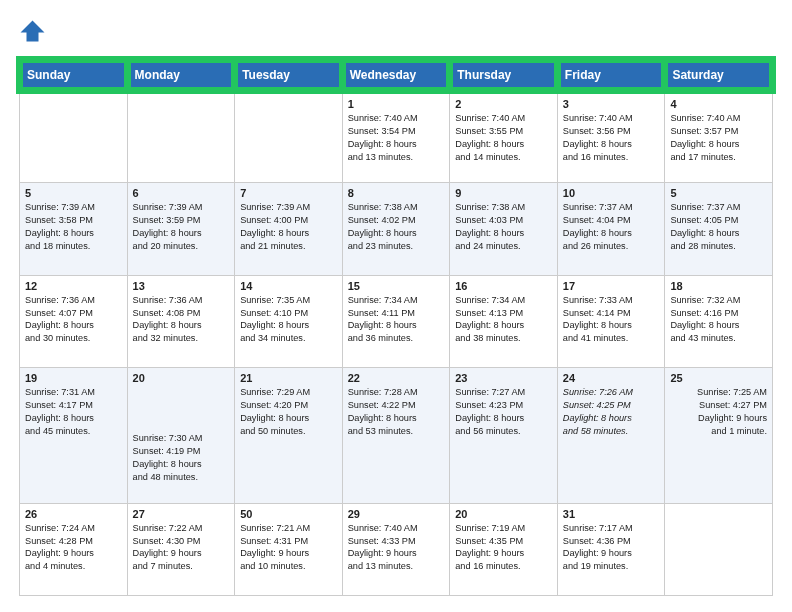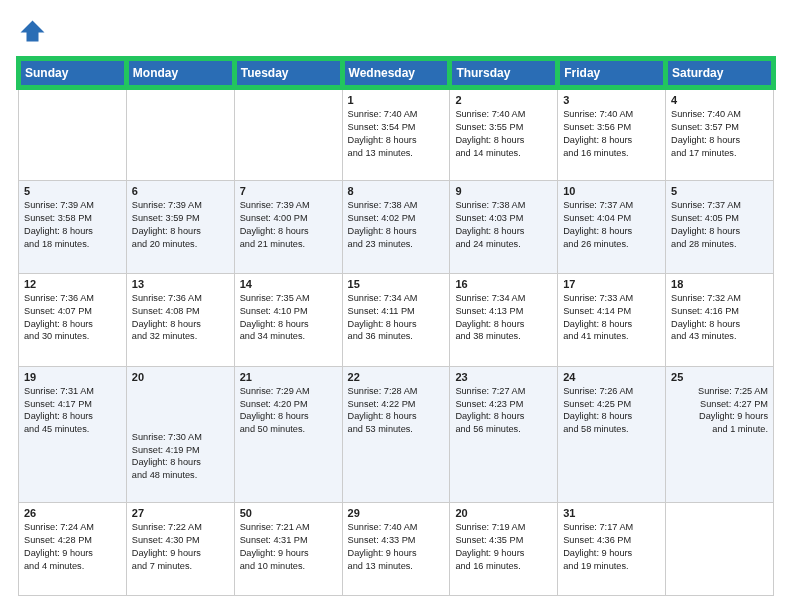--- a/index.html
+++ b/index.html
@@ -57,21 +57,21 @@
       flex: 1;
       table-layout: fixed;
     }
     .calendar-table thead tr th {
       background: #2a6db5;
       color: #fff;
       font-size: 12px;
       font-weight: bold;
       padding: 5px 4px;
       text-align: left;
-      border: 5px solid #22c55e;
+      border: 7px solid #22c55e;
     }
     .calendar-table tbody tr td {
       border: 1px solid #ccc;
       vertical-align: top;
       padding: 4px 5px;
       font-size: 9.5px;
       color: #222;
       background: #fff;
       height: 82px;
     }
@@ -291,21 +291,21 @@
           </td>
           <td>
             <span class="day-number">23</span>
             <div class="day-info" style="white-space: pre-wrap;">Sunrise: 7:27 AM
 Sunset: 4:23 PM
 Daylight: 8 hours
 and 56 minutes.</div>
           </td>
           <td>
             <span class="day-number">24</span>
-            <div class="day-info" style="white-space: pre-wrap;">Sunrise: 7:26 AM
+            <div class="day-info" style="white-space: pre-wrap; font-style: italic;">Sunrise: 7:26 AM
 Sunset: 4:25 PM
 Daylight: 8 hours
 and 58 minutes.</div>
           </td>
           <td>
             <span class="day-number">25</span>
             <div class="day-info" style="white-space: pre-wrap; text-align: right;">Sunrise: 7:25 AM
 Sunset: 4:27 PM
 Daylight: 9 hours
 and 1 minute.</div>

